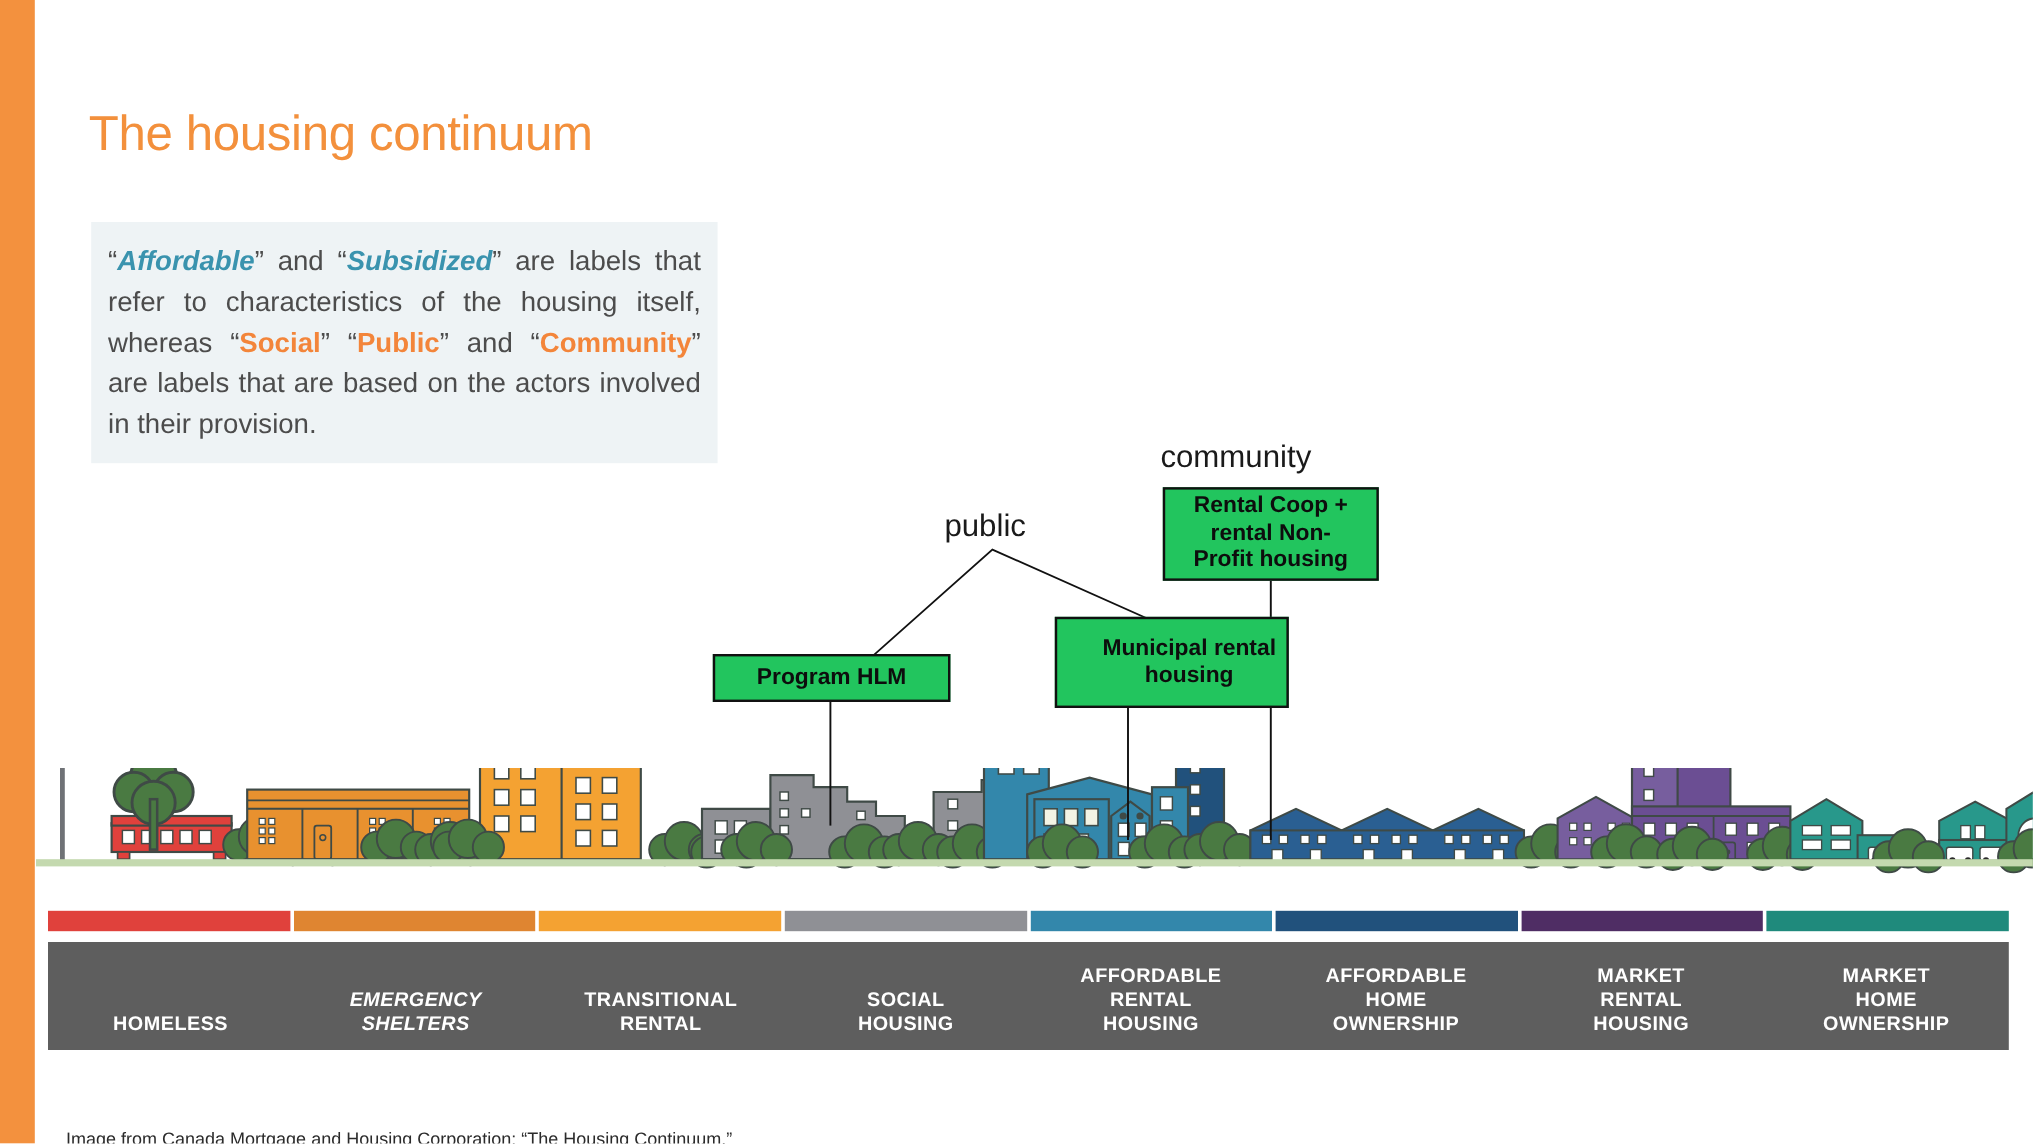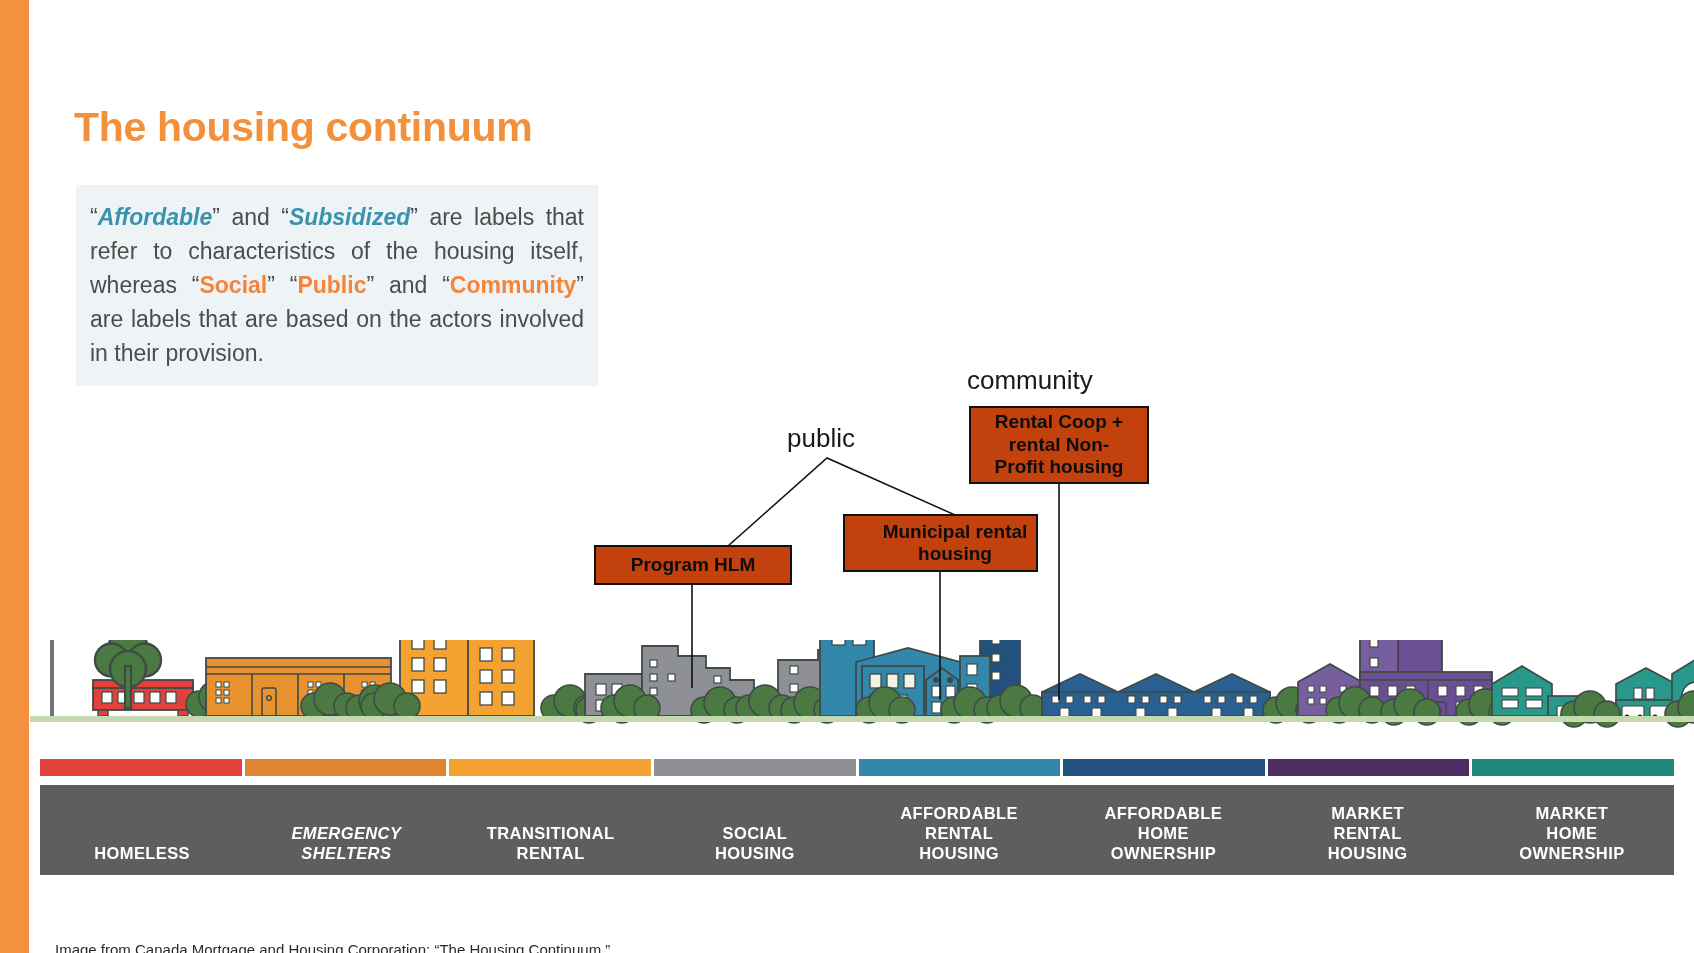--- a/index.html
+++ b/index.html
@@ -11,22 +11,22 @@
     overflow:hidden;
   }
   
   #left-accent{
     position:absolute;left:0;top:0;width:29px;height:953px;
     background:#F3913E;
   }
 
   
   #page-title{
-    position:absolute;left:74px;top:104px;
-    font-size:41px;font-weight:bold;color:#F3903C;
+    position:absolute;left:74px;top:88px;
+    font-size:41px;font-weight:normal;color:#F3903C;
     letter-spacing:-0.3px;
     white-space:nowrap;
   }
 
   
   #intro-box{
     position:absolute;left:76px;top:185px;
     width:522px;
     background:#EEF3F5;
     padding:15px 14px 16px 14px;
@@ -47,30 +47,30 @@
     position:absolute;
     font-size:26px;color:#1a1a1a;
     white-space:nowrap;
   }
   #label-public{left:787px;top:423px;}
   #label-community{left:967px;top:365px;}
 
   .annot-box{
     position:absolute;
     border:2.2px solid #111;
-    background:#c2410c;
+    background:#22c55e;
     box-sizing:border-box;
     display:flex;align-items:center;justify-content:center;
     text-align:center;
     font-size:19px;font-weight:bold;color:#0d0d0d;
     line-height:1.18;
     padding:4px 6px;
   }
   #box-hlm{left:594px;top:545px;width:198px;height:40px;}
-  #box-municipal{left:843px;top:514px;width:195px;height:58px;padding-left:35px;}
+  #box-municipal{left:879px;top:514px;width:195px;height:76px;padding-left:35px;}
   #box-coop{left:969px;top:406px;width:180px;height:78px;}
 
   
   #cityscape{
     position:absolute;left:30px;top:640px;width:1680px;height:120px;
   }
   #cityscape svg{display:block;}
 
   
   #color-bar{

